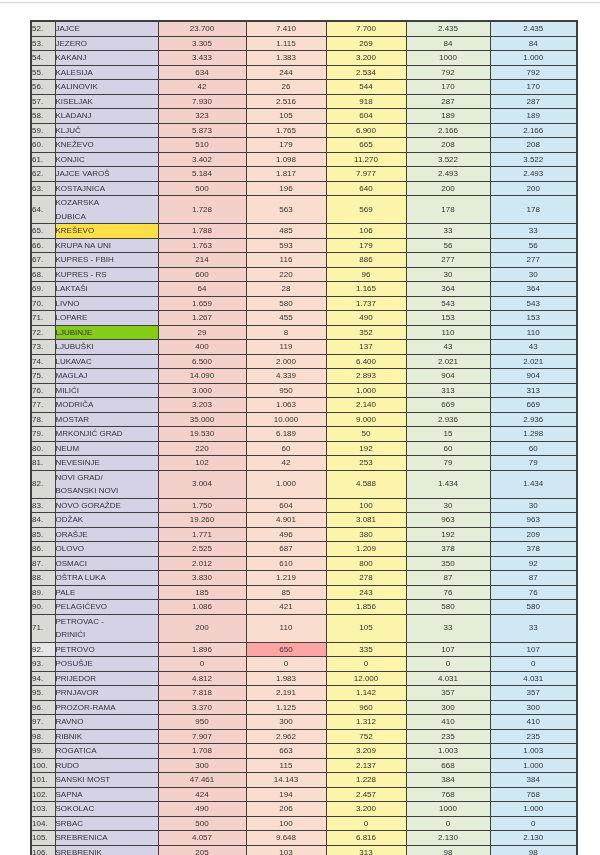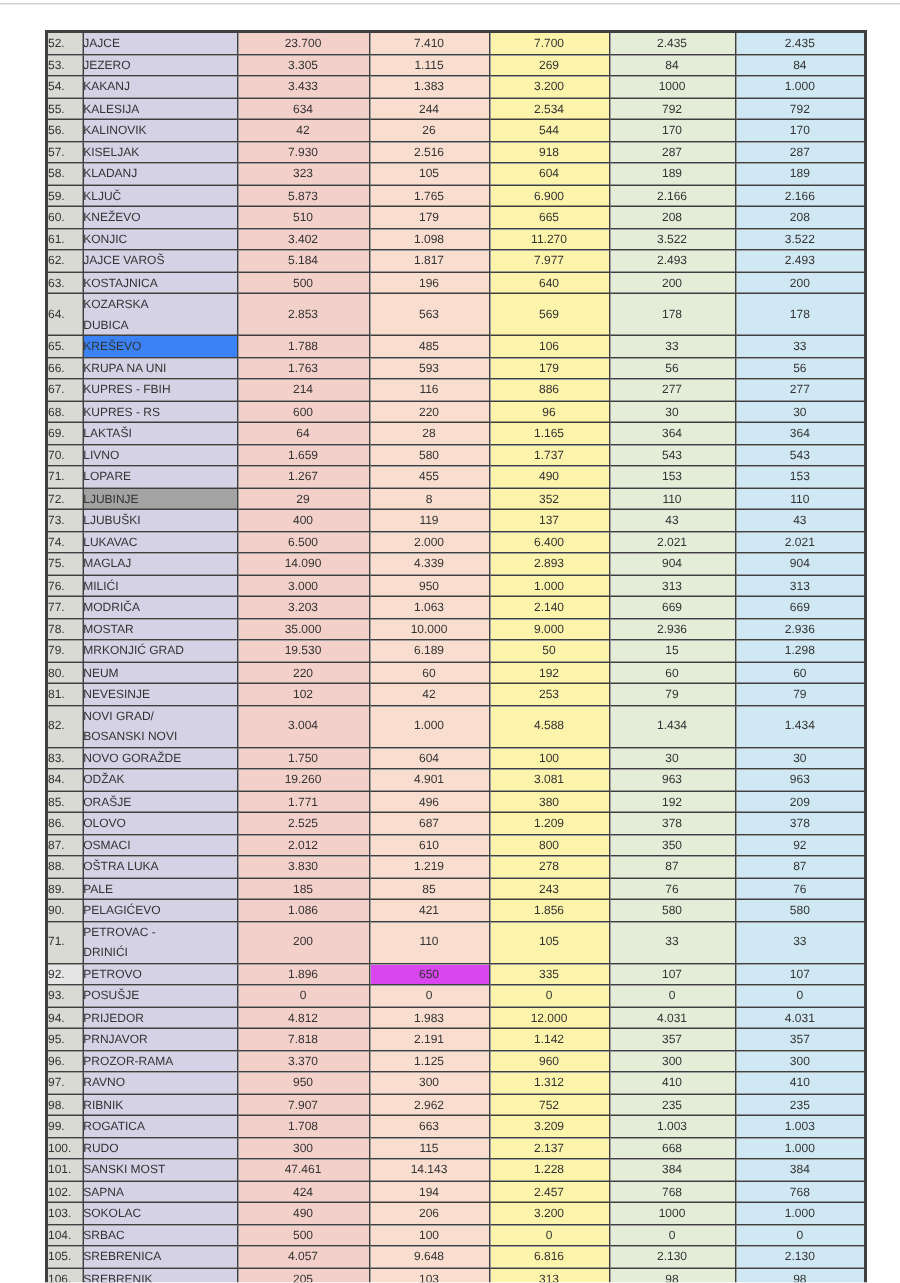--- a/index.html
+++ b/index.html
@@ -168,29 +168,29 @@
           <td class="cell-val" style="background: rgb(244, 208, 202);">500</td>
           <td class="cell-val" style="background: rgb(249, 222, 208);">196</td>
           <td class="cell-val" style="background: rgb(252, 244, 170);">640</td>
           <td class="cell-val" style="background: rgb(227, 237, 216);">200</td>
           <td class="cell-val" style="background: rgb(208, 232, 244);">200</td>
         </tr>
         <tr>
           <td class="cell-num" style="background: rgb(217, 218, 211);">64.</td>
           <td class="cell-name" style="background: rgb(213, 210, 230);">KOZARSKA
 DUBICA</td>
-          <td class="cell-val" style="background: rgb(244, 208, 202);">2.853</td>
+          <td class="cell-val" style="background: rgb(244, 208, 202);">1.728</td>
           <td class="cell-val" style="background: rgb(249, 222, 208);">563</td>
           <td class="cell-val" style="background: rgb(252, 244, 170);">569</td>
           <td class="cell-val" style="background: rgb(227, 237, 216);">178</td>
           <td class="cell-val" style="background: rgb(208, 232, 244);">178</td>
         </tr>
         <tr>
           <td class="cell-num" style="background: rgb(217, 218, 211);">65.</td>
-          <td class="cell-name" style="background: #3b82f6;">KREŠEVO</td>
+          <td class="cell-name" style="background: #fde047;">KREŠEVO</td>
           <td class="cell-val" style="background: rgb(244, 208, 202);">1.788</td>
           <td class="cell-val" style="background: rgb(249, 222, 208);">485</td>
           <td class="cell-val" style="background: rgb(252, 244, 170);">106</td>
           <td class="cell-val" style="background: rgb(227, 237, 216);">33</td>
           <td class="cell-val" style="background: rgb(208, 232, 244);">33</td>
         </tr>
         <tr>
           <td class="cell-num" style="background: rgb(217, 218, 211);">66.</td>
           <td class="cell-name" style="background: rgb(213, 210, 230);">KRUPA NA UNI</td>
           <td class="cell-val" style="background: rgb(244, 208, 202);">1.763</td>
@@ -239,21 +239,21 @@
           <td class="cell-num" style="background: rgb(217, 218, 211);">71.</td>
           <td class="cell-name" style="background: rgb(213, 210, 230);">LOPARE</td>
           <td class="cell-val" style="background: rgb(244, 208, 202);">1.267</td>
           <td class="cell-val" style="background: rgb(249, 222, 208);">455</td>
           <td class="cell-val" style="background: rgb(252, 244, 170);">490</td>
           <td class="cell-val" style="background: rgb(227, 237, 216);">153</td>
           <td class="cell-val" style="background: rgb(208, 232, 244);">153</td>
         </tr>
         <tr>
           <td class="cell-num" style="background: rgb(217, 218, 211);">72.</td>
-          <td class="cell-name" style="background: #a3a3a3;">LJUBINJE</td>
+          <td class="cell-name" style="background: #84cc16;">LJUBINJE</td>
           <td class="cell-val" style="background: rgb(244, 208, 202);">29</td>
           <td class="cell-val" style="background: rgb(249, 222, 208);">8</td>
           <td class="cell-val" style="background: rgb(252, 244, 170);">352</td>
           <td class="cell-val" style="background: rgb(227, 237, 216);">110</td>
           <td class="cell-val" style="background: rgb(208, 232, 244);">110</td>
         </tr>
         <tr>
           <td class="cell-num" style="background: rgb(217, 218, 211);">73.</td>
           <td class="cell-name" style="background: rgb(213, 210, 230);">LJUBUŠKI</td>
           <td class="cell-val" style="background: rgb(244, 208, 202);">400</td>
@@ -423,21 +423,21 @@
           <td class="cell-val" style="background: rgb(244, 208, 202);">200</td>
           <td class="cell-val" style="background: rgb(249, 222, 208);">110</td>
           <td class="cell-val" style="background: rgb(252, 244, 170);">105</td>
           <td class="cell-val" style="background: rgb(227, 237, 216);">33</td>
           <td class="cell-val" style="background: rgb(208, 232, 244);">33</td>
         </tr>
         <tr>
           <td class="cell-num" style="background: #e5e5e5;">92.</td>
           <td class="cell-name" style="background: rgb(213, 210, 230);">PETROVO</td>
           <td class="cell-val" style="background: rgb(244, 208, 202);">1.896</td>
-          <td class="cell-val" style="background: #d946ef; margin-left: 43px;">650</td>
+          <td class="cell-val" style="background: #fca5a5; margin-left: 43px;">650</td>
           <td class="cell-val" style="background: rgb(252, 244, 170);">335</td>
           <td class="cell-val" style="background: rgb(227, 237, 216);">107</td>
           <td class="cell-val" style="background: rgb(208, 232, 244);">107</td>
         </tr>
         <tr>
           <td class="cell-num" style="background: rgb(217, 218, 211);">93.</td>
           <td class="cell-name" style="background: rgb(213, 210, 230); margin-left: 15px;">POSUŠJE</td>
           <td class="cell-val" style="background: rgb(244, 208, 202);">0</td>
           <td class="cell-val" style="background: rgb(249, 222, 208);">0</td>
           <td class="cell-val" style="background: rgb(252, 244, 170);">0</td>

